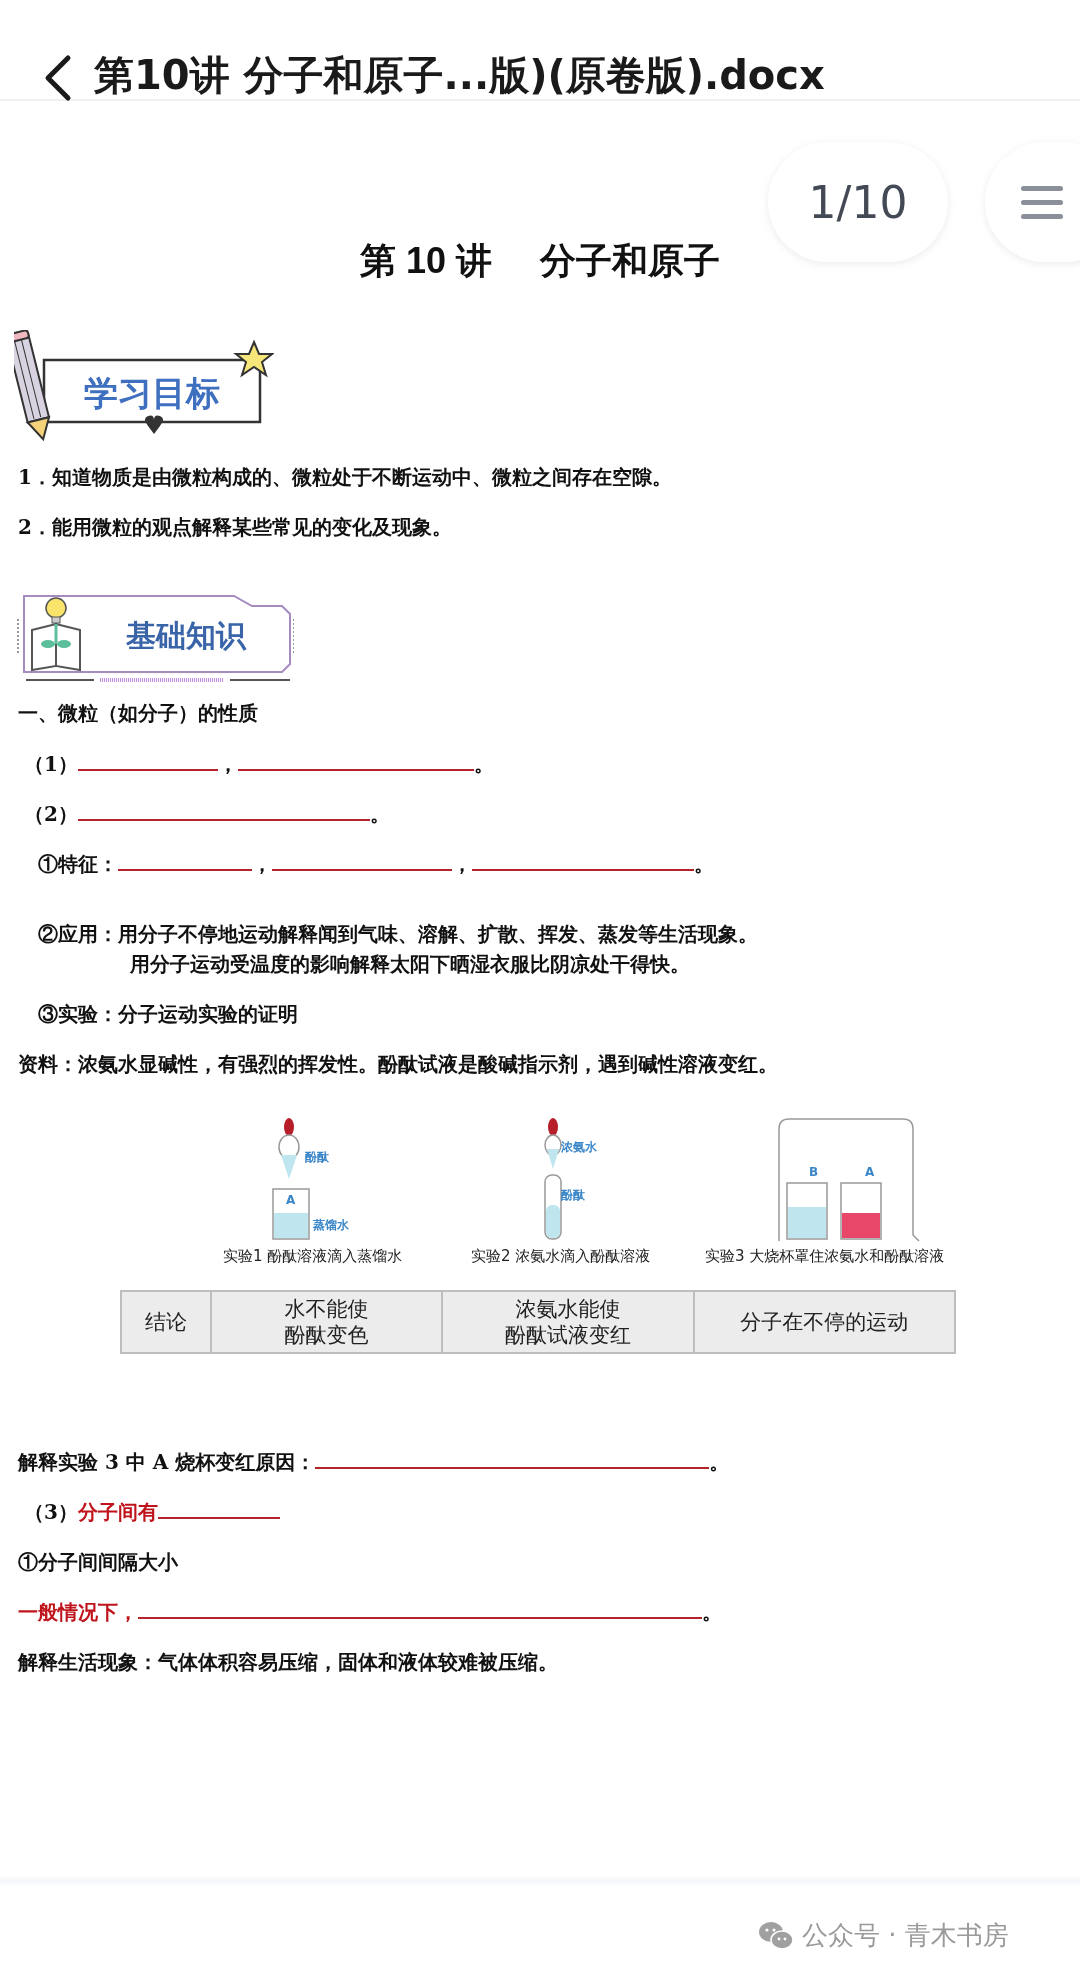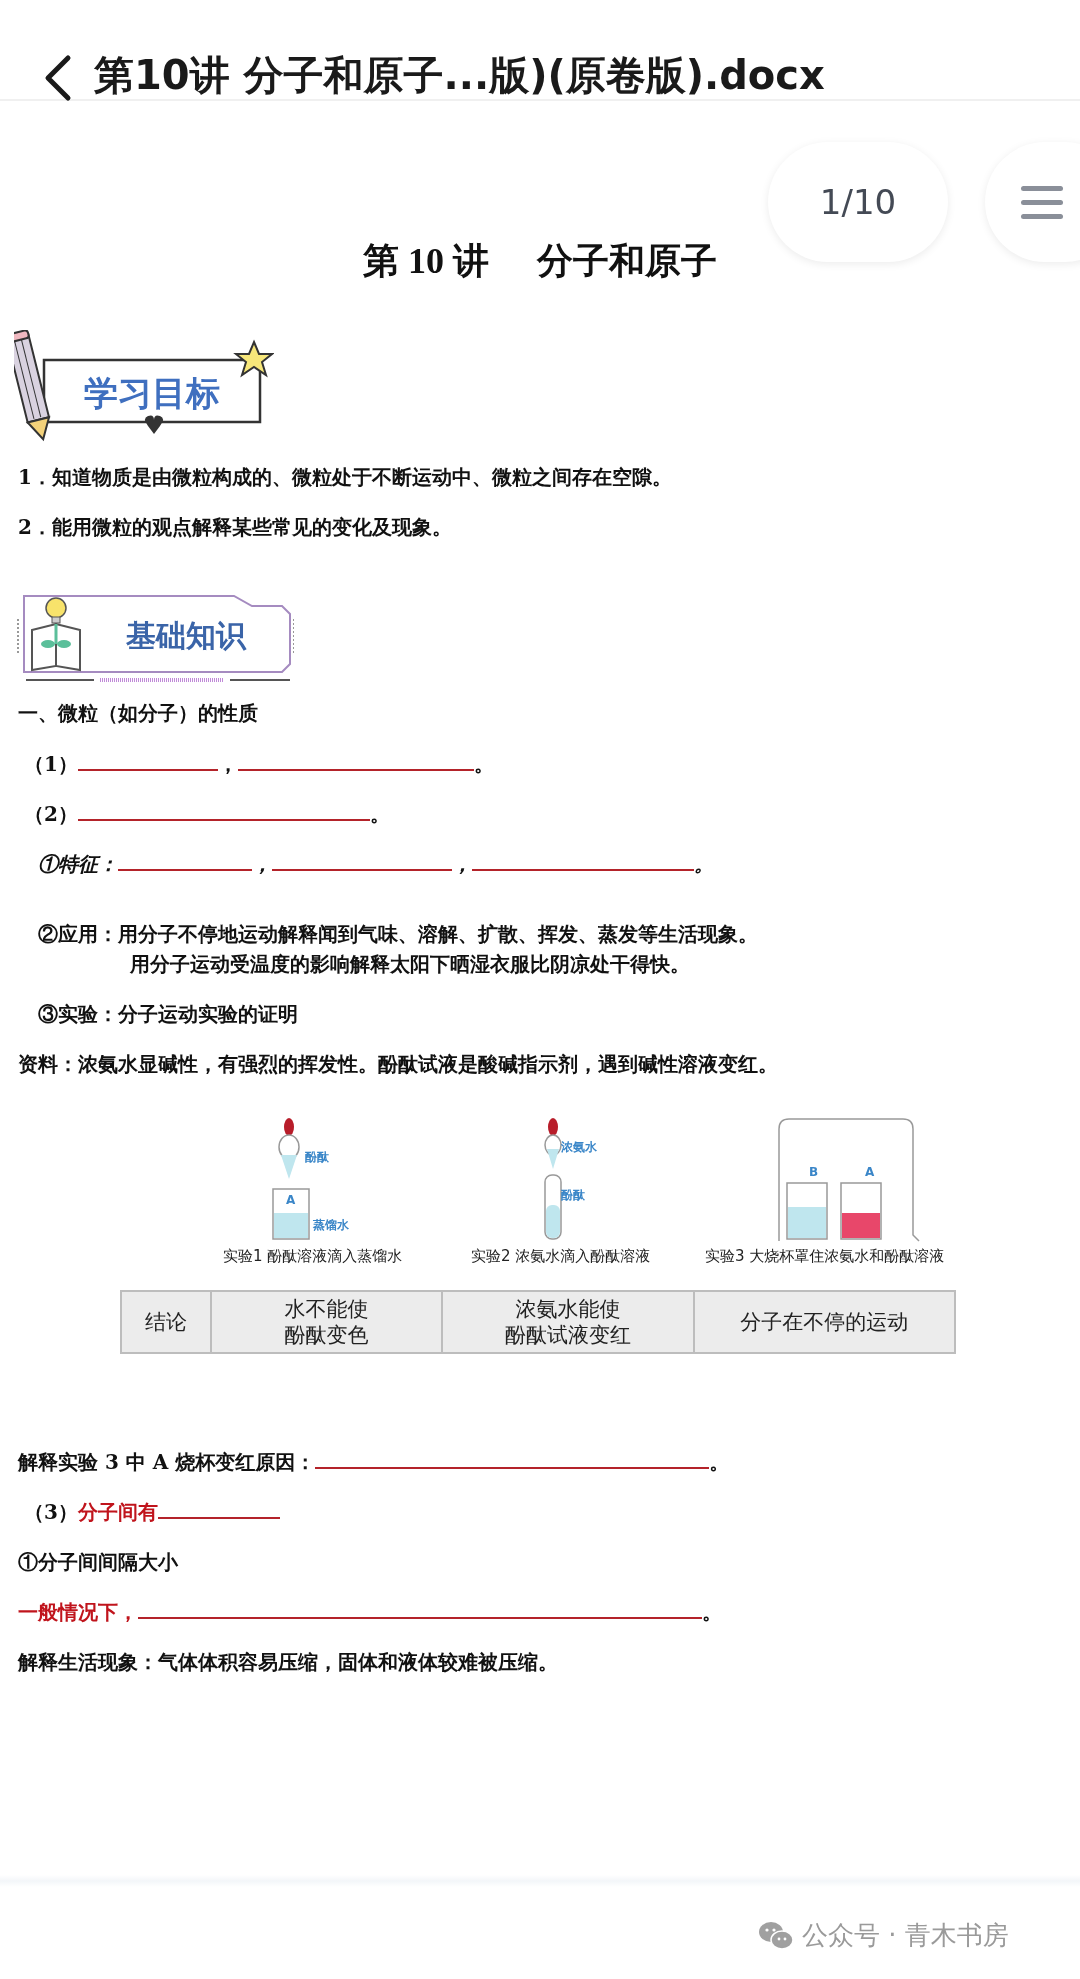--- a/index.html
+++ b/index.html
@@ -3,26 +3,26 @@
 <meta charset="utf-8">
 <style>
   * { box-sizing: border-box; margin: 0; padding: 0; }
   html, body { width: 1080px; height: 1979px; background: #ffffff; overflow: hidden; }
   body { font-family: "DejaVu Sans", "Liberation Sans", sans-serif; color: #111; position: relative; }
 
   .topbar { position: absolute; left: 0; top: 0; width: 1080px; height: 101px; background: #fff; border-bottom: 2px solid #f0f0f0; display: flex; align-items: center; }
   .back-btn { position: absolute; left: 40px; top: 52px; width: 36px; height: 52px; cursor: pointer; }
   .doc-title { position: absolute; left: 94px; top: 48px; font-size: 40px; font-weight: bold; color: #1a1a1a; letter-spacing: 0px; white-space: nowrap; }
 
-  .page-pill { position: absolute; left: 768px; top: 142px; width: 180px; height: 120px; border-radius: 60px; background: #fff; box-shadow: 0 2px 8px rgba(0,0,0,0.08); display: flex; align-items: center; justify-content: center; font-size: 34px; color: #444a55; font-family: "DejaVu Sans", sans-serif; }
+  .page-pill { position: absolute; left: 768px; top: 142px; width: 180px; height: 120px; border-radius: 60px; background: #fff; box-shadow: 0 2px 8px rgba(0,0,0,0.08); display: flex; align-items: center; justify-content: center; font-size: 44px; color: #444a55; font-family: "DejaVu Sans", sans-serif; }
   .menu-pill { position: absolute; left: 985px; top: 142px; width: 140px; height: 120px; border-radius: 60px; background: #fff; box-shadow: 0 2px 8px rgba(0,0,0,0.08); cursor: pointer; }
   .menu-pill .bar { position: absolute; left: 36px; width: 42px; height: 5px; border-radius: 3px; background: #8a8f99; }
 
   .doc { position: absolute; left: 0; top: 137px; width: 1080px; }
-  .lecture-title { position: absolute; top: 100px; left: 0; width: 1080px; text-align: center; font-family: Liberation Serif, serif; font-weight: bold; font-size: 36px; color: #111; }
+  .lecture-title { position: absolute; top: 100px; left: 0; width: 1080px; text-align: center; font-family: Liberation Sans, sans-serif; font-weight: bold; font-size: 36px; color: #111; }
   .lecture-title span { margin: 0 24px; }
 
   .p { position: absolute; left: 18px; font-family: "DejaVu Serif", "Liberation Serif", serif; font-weight: bold; font-size: 20px; color: #111; white-space: nowrap; }
   .red { color: #c0141c; }
   .blank { display: inline-block; border-bottom: 2px solid #b4232a; height: 18px; vertical-align: baseline; }
 
   .banner1 { position: absolute; left: 14px; top: 193px; width: 260px; height: 115px; }
   .banner2 { position: absolute; left: 14px; top: 447px; width: 280px; height: 100px; }
 
   .exp-figs { position: absolute; top: 980px; left: 13px; width: 1080px; height: 150px; }
@@ -95,21 +95,21 @@
   <div class="p" style="top:563px;">一、微粒（如分子）的性质</div>
 
   <div class="p" style="top:614px; left:24px;">
     <span>（1）</span><span class="blank" style="width:140px;"></span><span>，</span><span class="blank" style="width:236px;"></span><span>。</span>
   </div>
 
   <div class="p" style="top:664px; left:24px;">
     <span>（2）</span><span class="blank" style="width:292px;"></span><span>。</span>
   </div>
 
-  <div class="p" style="top:714px; left:38px;font-style:italic;">
+  <div class="p" style="top:714px; left:38px;">
     <span>①特征：</span><span class="blank" style="width:134px;"></span><span>，</span><span class="blank" style="width:180px;"></span><span>，</span><span class="blank" style="width:222px;"></span><span>。</span>
   </div>
 
   <div class="p" style="top:784px; left:38px;">
     <span>②应用：</span><span>用分子不停地运动解释闻到气味、溶解、扩散、挥发、蒸发等生活现象。</span>
   </div>
   <div class="p" style="top:814px; left:130px;">用分子运动受温度的影响解释太阳下晒湿衣服比阴凉处干得快。</div>
   <div class="p" style="top:864px; left:38px;">③实验：分子运动实验的证明</div>
   <div class="p" style="top:914px;">资料：浓氨水显碱性，有强烈的挥发性。酚酞试液是酸碱指示剂，遇到碱性溶液变红。</div>
 

